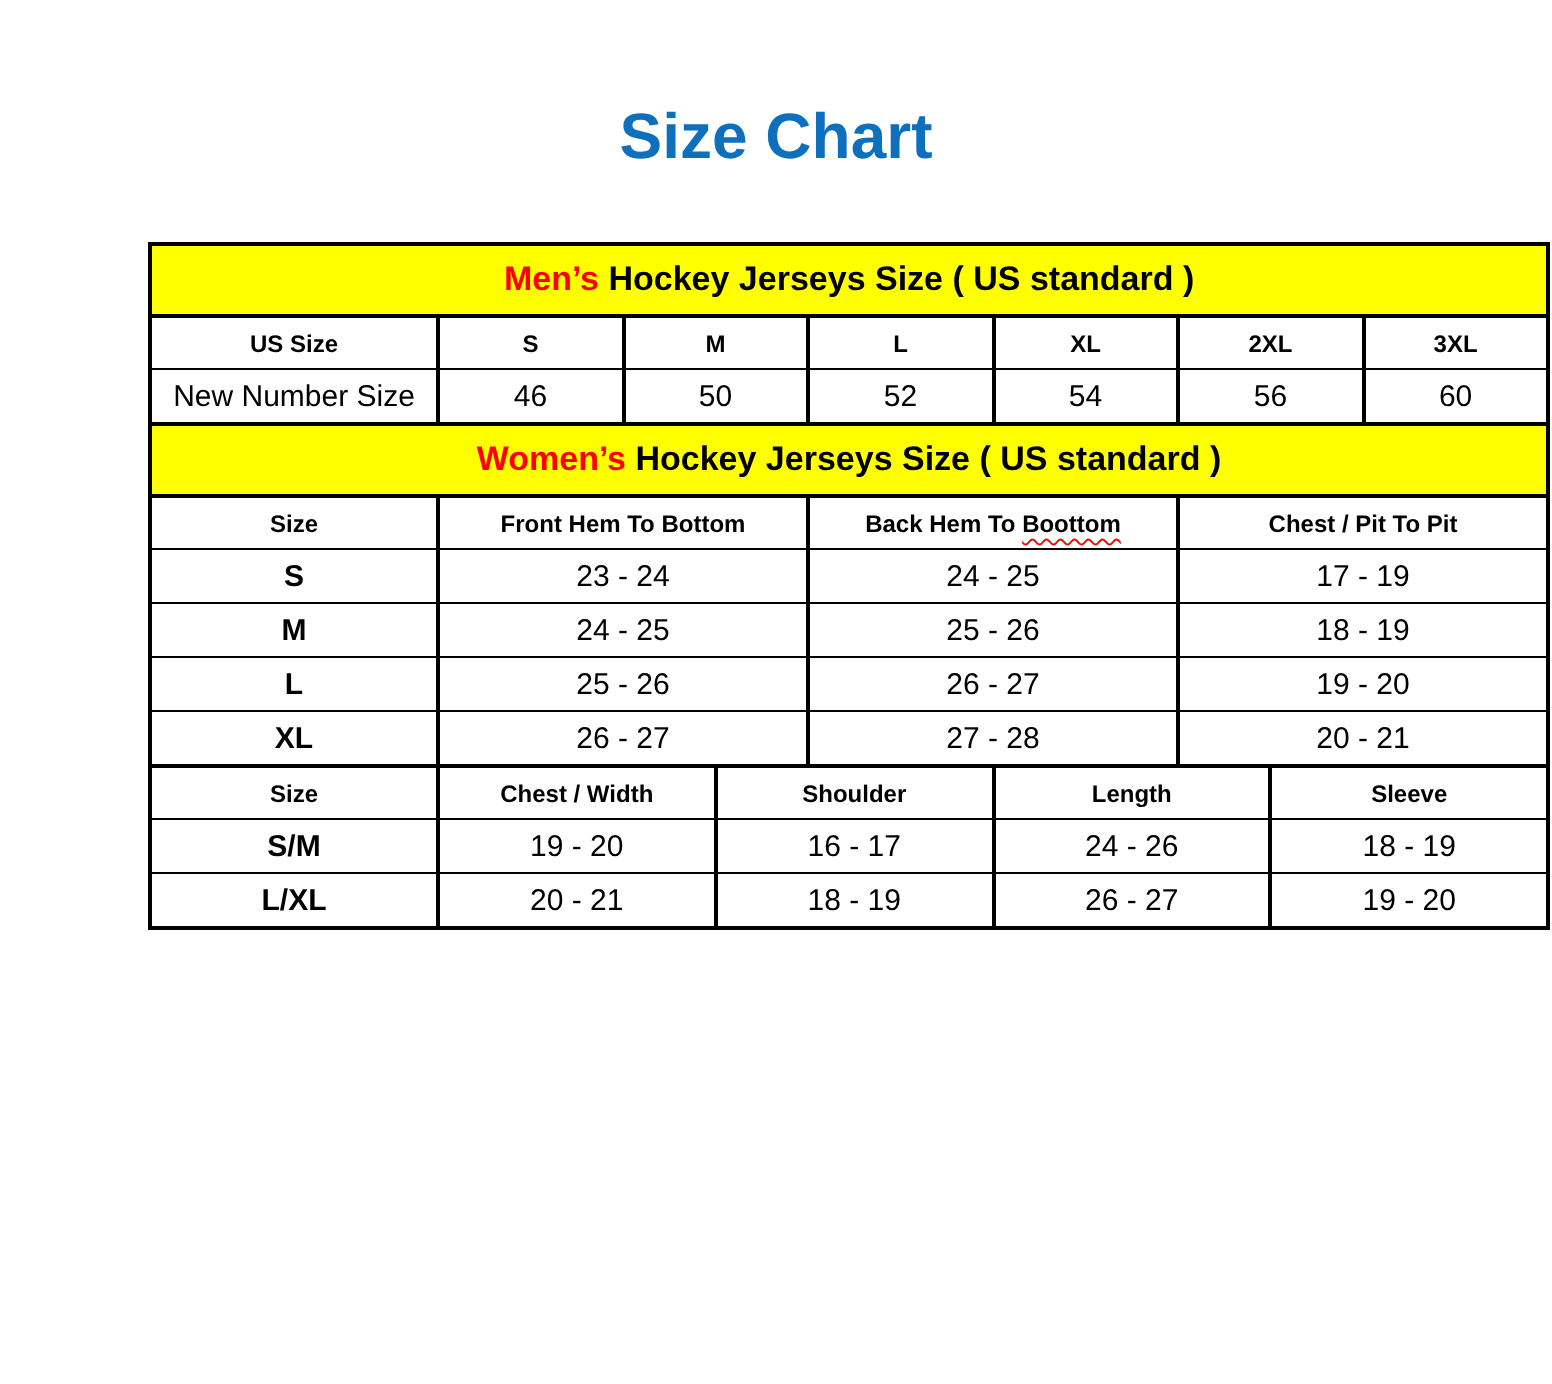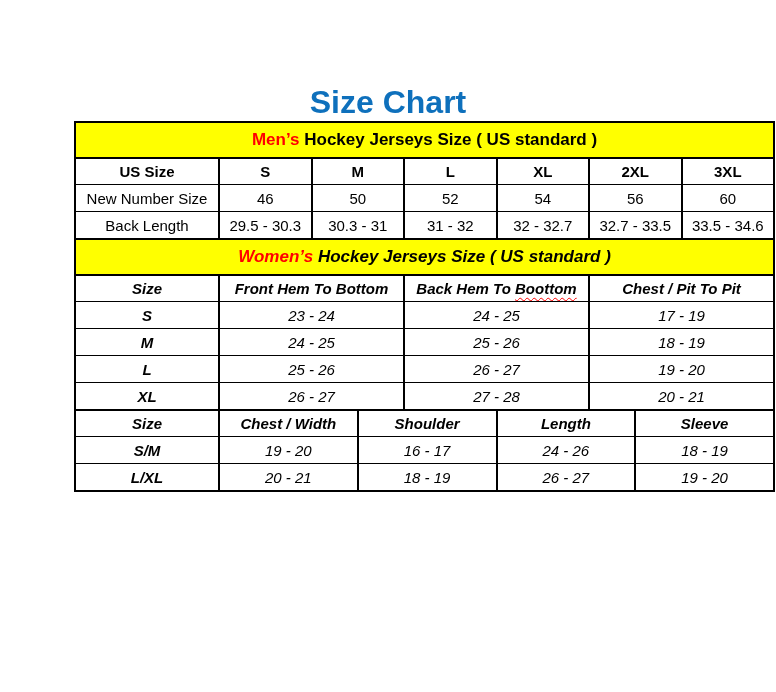--- a/index.html
+++ b/index.html
@@ -1,30 +1,30 @@
 <!DOCTYPE html>
 <html><head>
 <meta charset="utf-8">
 <style>
   html,body{margin:0;padding:0;background:#ffffff;}
   .page{position:relative;width:776px;height:692px;background:#ffffff;overflow:hidden;
         font-family:"Liberation Sans",sans-serif;color:#000;}
-  .title{position:absolute;top:84px;left:0;width:100%;text-align:center;margin:0;
+  .title{position:absolute;top:50px;left:0;width:100%;text-align:center;margin:0;
          font-size:32px;font-weight:700;color:#0e70bc;}
   .tables{position:absolute;left:38px;top:121px;width:637px;padding-left:36px;}
   table.section-table{border-collapse:collapse;table-layout:fixed;width:699px;
                       border:2px solid #000;}
-  table.section-table + table.section-table{margin-top:-2px;font-style:italic;}
+  table.section-table + table.section-table{margin-top:-2px;}
   td,th{border-left:2px solid #000;border-right:2px solid #000;
         border-top:1px solid #000;border-bottom:1px solid #000;
         text-align:center;vertical-align:middle;padding:0 2px;overflow:hidden;white-space:nowrap;}
   tr.banner td{background:#ffff00;border:2px solid #000;height:34px;
                font-size:17px;font-weight:700;}
   tr.banner .hl{color:#ff0000;}
-  tr.header th{height:25px;font-size:15px;font-weight:700;}
+  tr.header th{height:25px;font-size:12px;font-weight:700;}
   tr.data td{height:26px;font-size:15px;font-weight:400;}
   td.label{font-weight:400;}
   table[data-section="1"] td.label,
   table[data-section="2"] td.label{font-weight:700;}
   .squiggle{text-decoration:underline wavy #ff0000;text-decoration-thickness:1px;
             text-underline-offset:3px;text-decoration-skip-ink:none;}
 </style>
 </head>
 <body>
 
@@ -55,29 +55,20 @@
             <th>3XL</th>
           </tr>
           <tr class="data">
             <td class="label">New Number Size</td>
             <td class="value">46</td>
             <td class="value">50</td>
             <td class="value">52</td>
             <td class="value">54</td>
             <td class="value">56</td>
             <td class="value">60</td>
-          </tr>
-          <tr class="data">
-            <td class="label">Back Length</td>
-            <td class="value">29.5 - 30.3</td>
-            <td class="value">30.3 - 31</td>
-            <td class="value">31 - 32</td>
-            <td class="value">32 - 32.7</td>
-            <td class="value">32.7 - 33.5</td>
-            <td class="value">33.5 - 34.6</td>
           </tr>
         </tbody>
     </table>
     <table class="section-table" data-section="1">
       <colgroup>
           <col style="width: 144px;">
           <col style="width: 185px;">
           <col style="width: 185px;">
           <col style="width: 185px;">
         </colgroup>

